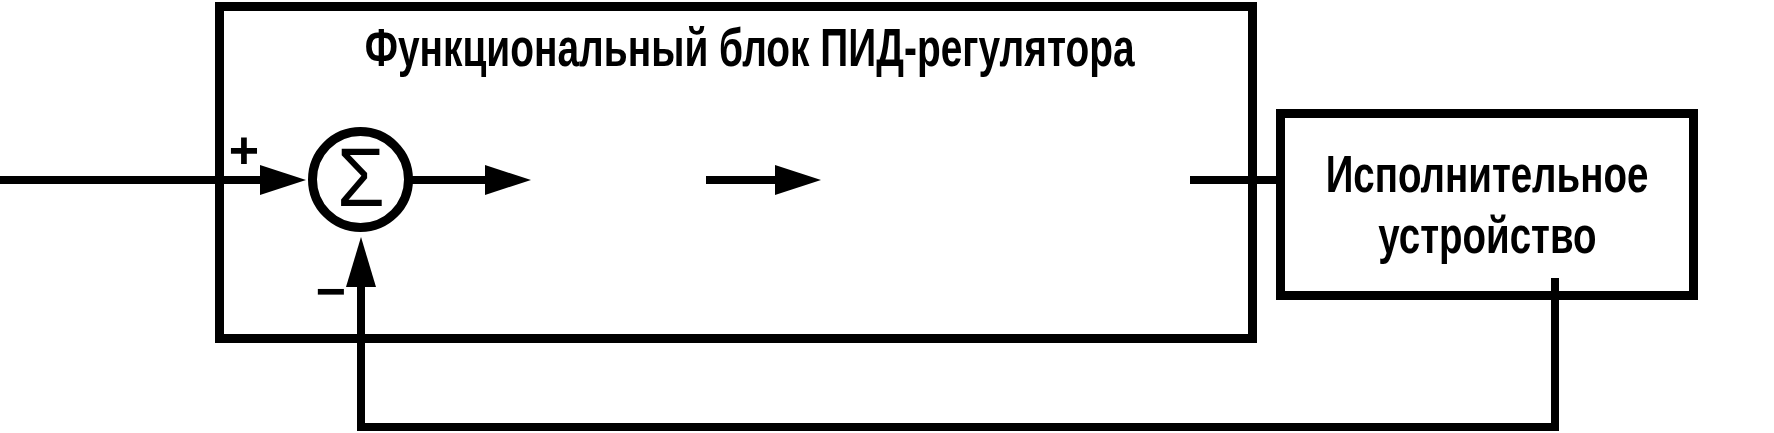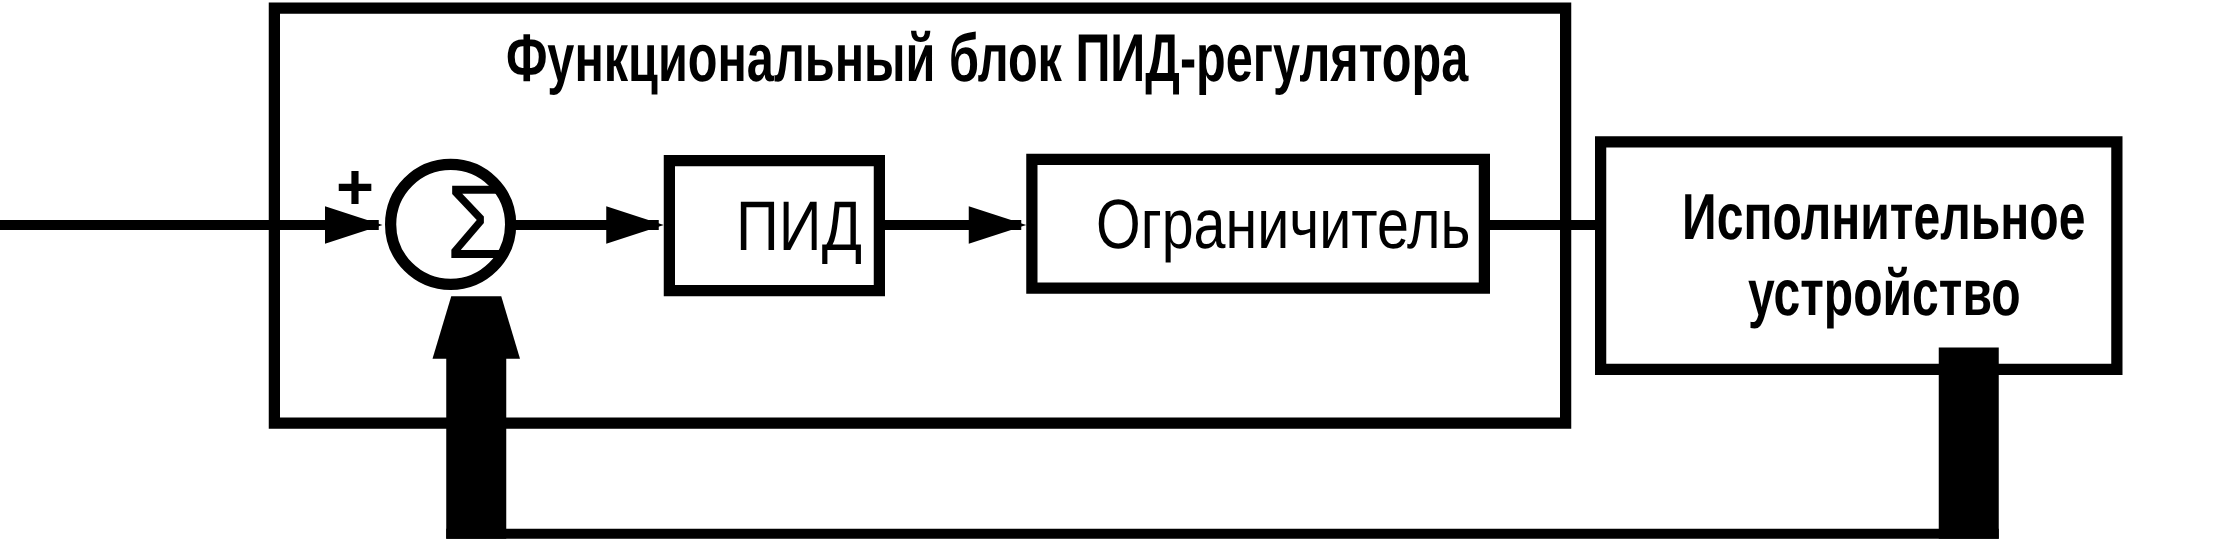--- a/index.html
+++ b/index.html
@@ -5,21 +5,21 @@
   html, body { margin: 0; padding: 0; background: #ffffff; }
   #canvas {
     position: relative;
     width: 1774px;
     height: 433px;
     background: #ffffff;
     font-family: "Liberation Sans", sans-serif;
     color: #000;
     overflow: hidden;
   }
-  .abs { position: absolute; padding-left: 40px; }
+  .abs { position: absolute; }
 
   
   .frame {
     border: 9px solid #000;
     box-sizing: border-box;
     background: transparent;
   }
   .block {
     border: 9px solid #000;
     box-sizing: border-box;
@@ -128,30 +128,24 @@
     <span>+</span>
   </div>
 
   <div class="abs sum-circle" style="left:308px; top:127px;">
     <span class="sigma">Σ</span>
   </div>
 
   <div class="abs line-h" style="left:411px; top:176px; width:76px;"></div>
   <div class="abs arrow-right" style="left:485px; top:165px;"></div>
 
-  <div class="abs block" style="left:531px; top:124px; width:177px; height:113px;">
-    <span class="block-label pid">ПИД</span>
-  </div>
 
   <div class="abs line-h" style="left:706px; top:176px; width:71px;"></div>
   <div class="abs arrow-right" style="left:775px; top:165px;"></div>
 
-  <div class="abs block" style="left:821px; top:123px; width:371px; height:112px;">
-    <span class="block-label limiter">Ограничитель</span>
-  </div>
 
   <div class="abs line-h" style="left:1190px; top:176px; width:107px;"></div>
   <div class="abs arrow-right" style="left:1295px; top:165px;"></div>
 
   <div class="abs block" style="left:1276px; top:89px; width:422px; height:191px;margin-top:20px;">
     <div class="actuator-text">
       <span>Исполнительное</span>
       <span>устройство</span>
     </div>
   </div>

